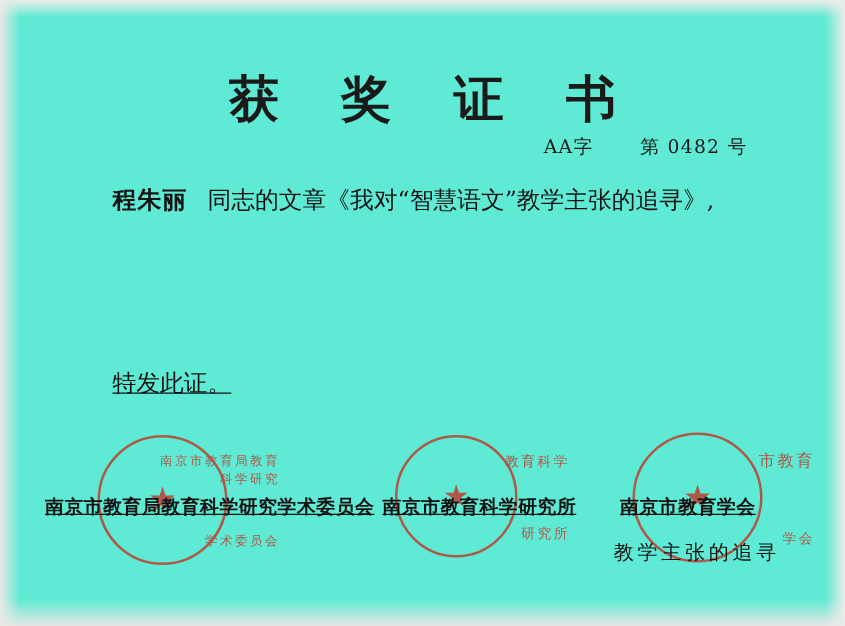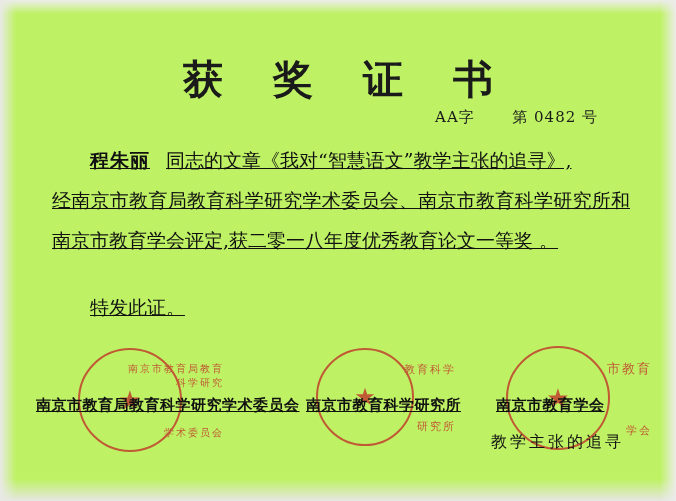--- a/index.html
+++ b/index.html
@@ -10,21 +10,21 @@
     width: 676px;
     height: 501px;
     background: #ffffff;
     font-family: "DejaVu Serif", "Liberation Serif", serif;
     overflow: hidden;
   }
   .certificate {
     position: relative;
     width: 676px;
     height: 501px;
-    background: #bef264;
+    background: #5eead4;
     box-sizing: border-box;
   }
   
   .paper-edge-left {
     position: absolute;
     left: 0; top: 0; bottom: 0;
     width: 16px;
     background: linear-gradient(to right, #e9e9e6, rgba(253,253,251,0));
     pointer-events: none;
   }
@@ -84,21 +84,20 @@
     left: 52px;
     width: 578px;
     font-size: 19px;
     line-height: 40px;
     color: #111;
     text-align: justify;
     font-family: "DejaVu Serif", "Liberation Serif", serif;
   }
   .body-text p {
     margin: 0;
-    text-decoration: underline;
   }
   .indent {
     display: inline-block;
     width: 38px;
   }
   .name {
     font-weight: bold;
     letter-spacing: 1px;
   }
   .spacer-sm {
@@ -221,21 +220,20 @@
   <div class="serial">
     <span>AA字</span>
     <span class="serial-gap"></span>
     <span>第 0482 号</span>
   </div>
 
   <div class="body-text">
     <p>
       <span class="indent"></span><span class="name">程朱丽</span><span class="spacer-sm"></span><span>同志的文章《我对“智慧语文”教学主张的追寻》,</span>
     </p>
-    <p>经南京市教育局教育科学研究学术委员会、南京市教育科学研究所和南京市教育学会评定,获二零一八年度优秀教育论文一等奖 。</p>
   </div>
 
   <div class="closing">
     <span class="indent"></span><span>特发此证。</span>
   </div>
 
   <div class="seal" id="seal1">
     <div class="seal-text-top">南京市教育局教育科学研究</div>
     <div class="seal-star">★</div>
     <div class="seal-text-bottom">学术委员会</div>

